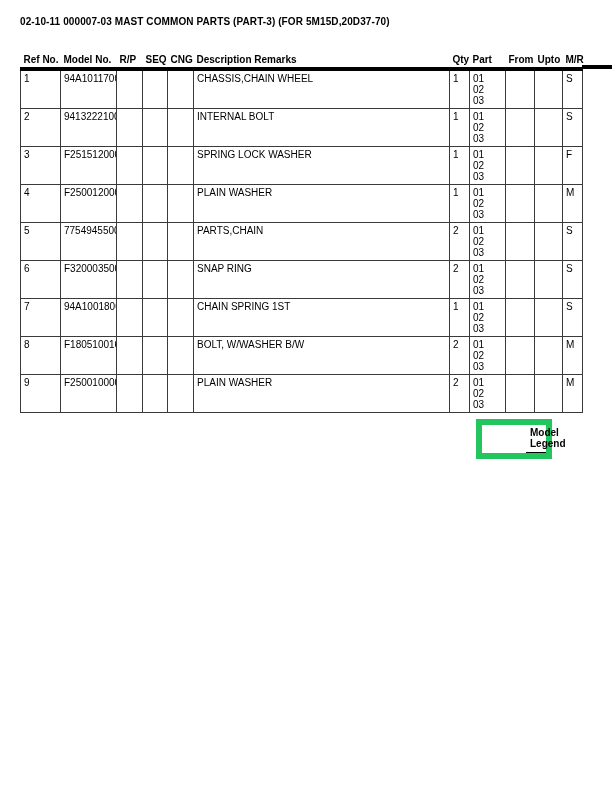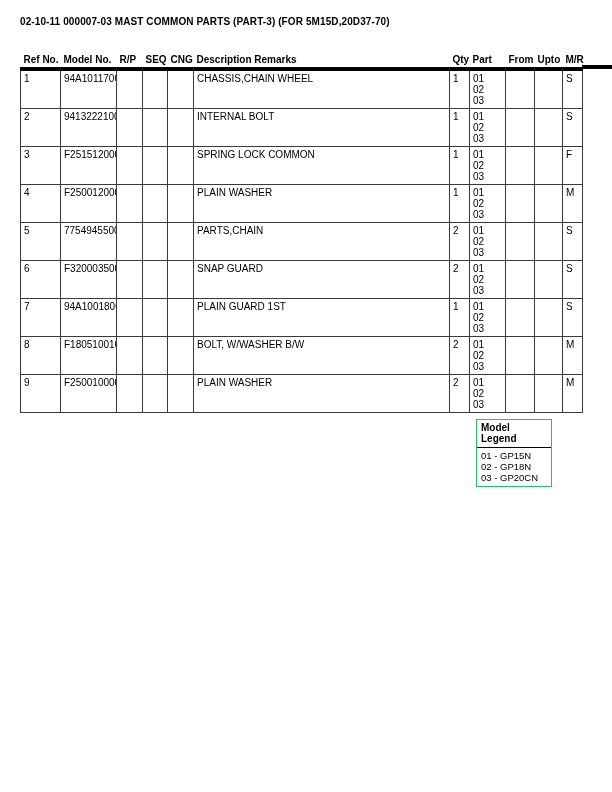--- a/index.html
+++ b/index.html
@@ -18,22 +18,23 @@
     border-bottom: 4px solid #000; white-space: nowrap; overflow: visible;
   }
   tbody td {
     font-size: 10px; padding: 2px 3px; vertical-align: top;
     line-height: 11px; height: 37px; border: 1px solid #3a3a3a;
     overflow: hidden; white-space: nowrap;
   }
   .bar-ext { position: absolute; left: 562px; top: 16px; width: 30px; height: 4px; background: #000; }
 
   .legend {
-    width: 76px; border: 1px solid #22c55e; margin: 6px 40px 0 auto;
+    width: 76px; border: 6px solid #22c55e; margin: 6px 40px 0 auto;
     font-size: 9.5px;
+    padding-left: 44px;
   }
   .legend-title { font-weight: bold; font-size: 10px; padding: 2px 4px 3px 4px; border-bottom: 1px solid #000; }
   .legend-body { padding: 2px 4px 3px 4px; }
   .legend-body div { line-height: 11px; }
 </style>
 </head>
 <body>
 
 <div class="page">
 
@@ -104,21 +105,21 @@
             <td></td>
             <td></td>
             <td>S</td>
           </tr>
           <tr>
             <td>3</td>
             <td>F251512000</td>
             <td></td>
             <td></td>
             <td></td>
-            <td>SPRING LOCK COMMON</td>
+            <td>SPRING LOCK WASHER</td>
             <td>1</td>
             <td>
               <div>01</div>
               <div>02</div>
               <div>03</div>
             </td>
             <td></td>
             <td></td>
             <td>F</td>
           </tr>
@@ -155,38 +156,38 @@
             <td></td>
             <td></td>
             <td>S</td>
           </tr>
           <tr>
             <td>6</td>
             <td>F320003500</td>
             <td></td>
             <td></td>
             <td></td>
-            <td>SNAP GUARD</td>
+            <td>SNAP RING</td>
             <td>2</td>
             <td>
               <div>01</div>
               <div>02</div>
               <div>03</div>
             </td>
             <td></td>
             <td></td>
             <td>S</td>
           </tr>
           <tr>
             <td>7</td>
             <td>94A1001800</td>
             <td></td>
             <td></td>
             <td></td>
-            <td>PLAIN GUARD 1ST</td>
+            <td>CHAIN SPRING 1ST</td>
             <td>1</td>
             <td>
               <div>01</div>
               <div>02</div>
               <div>03</div>
             </td>
             <td></td>
             <td></td>
             <td>S</td>
           </tr>
@@ -224,20 +225,15 @@
             <td></td>
             <td>M</td>
           </tr>
         </tbody>
     </table>
     <div class="bar-ext"></div>
   </div>
 
   <div class="legend">
     <div class="legend-title">Model Legend</div>
-    <div class="legend-body">
-        <div>01 - GP15N</div>
-        <div>02 - GP18N</div>
-        <div>03 - GP20CN</div>
-      </div>
   </div>
 
 </div>
 
 </body></html>

